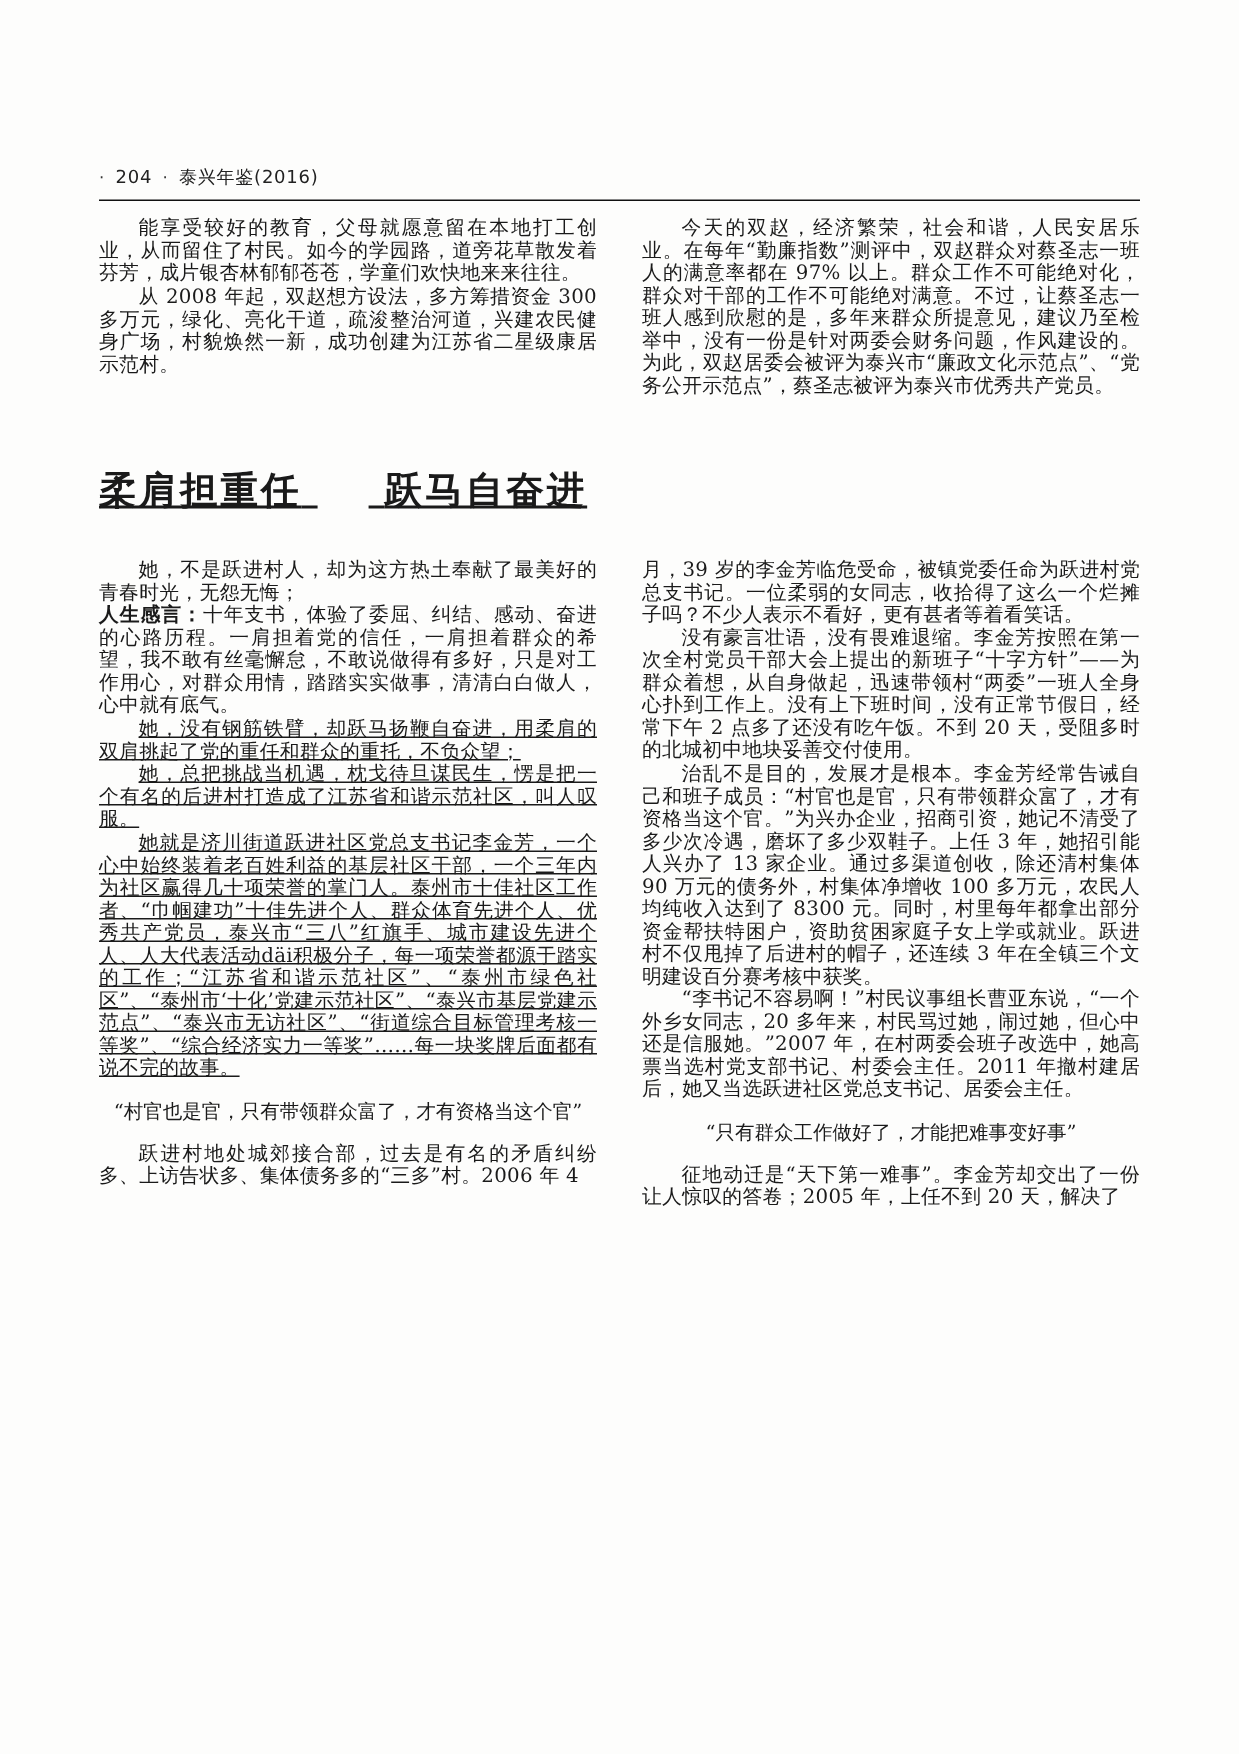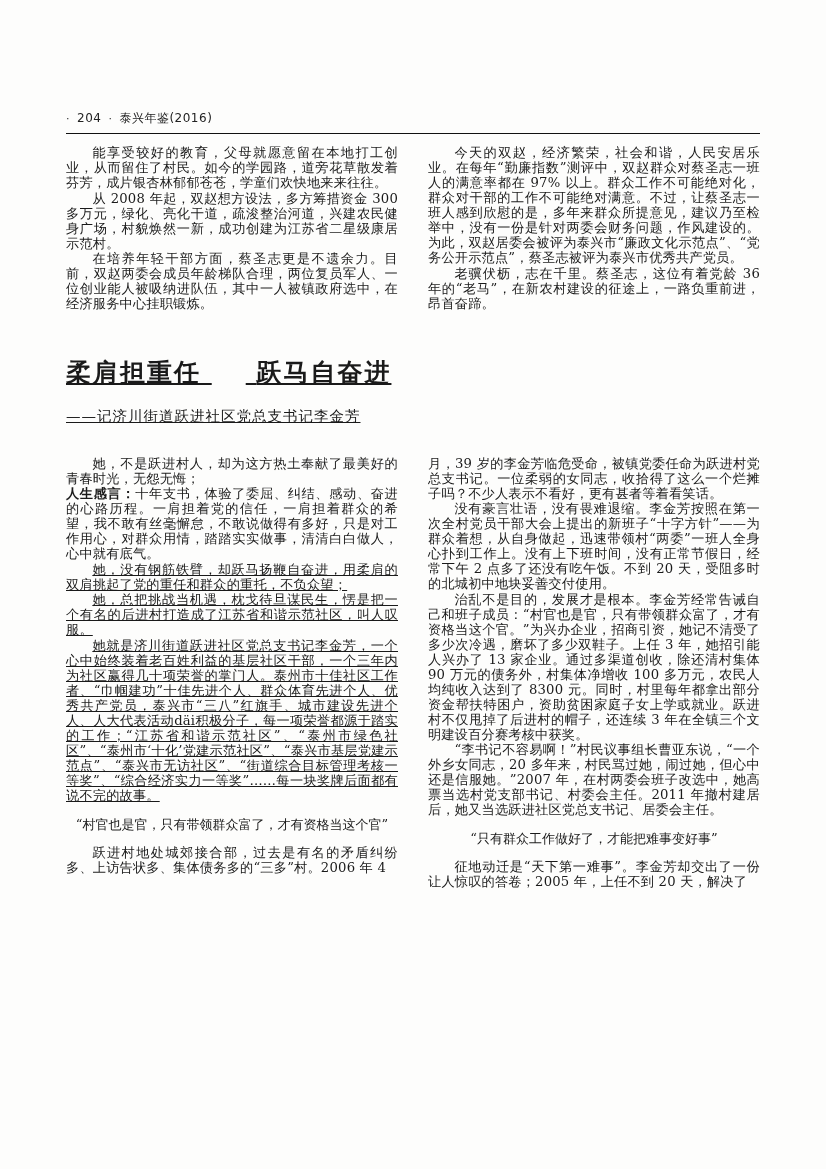--- a/index.html
+++ b/index.html
@@ -129,35 +129,32 @@
       <span class="pagenum">204</span>
       <span class="dot">·</span>
       <span class="title">泰兴年鉴(2016)</span>
     </div>
     <div class="rule"></div>
 
     <div class="cols top-block">
       <div class="col">
         <p class="para">能享受较好的教育，父母就愿意留在本地打工创业，从而留住了村民。如今的学园路，道旁花草散发着芬芳，成片银杏林郁郁苍苍，学童们欢快地来来往往。</p>
         <p class="para">从 2008 年起，双赵想方设法，多方筹措资金 300 多万元，绿化、亮化干道，疏浚整治河道，兴建农民健身广场，村貌焕然一新，成功创建为江苏省二星级康居示范村。</p>
-        <p class="para">在培养年轻干部方面，蔡圣志更是不遗余力。目前，双赵两委会成员年龄梯队合理，两位复员军人、一位创业能人被吸纳进队伍，其中一人被镇政府选中，在经济服务中心挂职锻炼。</p>
       </div>
       <div class="col">
         <p class="para">今天的双赵，经济繁荣，社会和谐，人民安居乐业。在每年“勤廉指数”测评中，双赵群众对蔡圣志一班人的满意率都在 97% 以上。群众工作不可能绝对化，群众对干部的工作不可能绝对满意。不过，让蔡圣志一班人感到欣慰的是，多年来群众所提意见，建议乃至检举中，没有一份是针对两委会财务问题，作风建设的。为此，双赵居委会被评为泰兴市“廉政文化示范点”、“党务公开示范点”，蔡圣志被评为泰兴市优秀共产党员。</p>
-        <p class="para">老骥伏枥，志在千里。蔡圣志，这位有着党龄 36 年的“老马”，在新农村建设的征途上，一路负重前进，昂首奋蹄。</p>
       </div>
     </div>
 
     <div class="article-head">
       <div class="article-title">
         <span>柔肩担重任</span>
         <span class="spacer"></span>
         <span>跃马自奋进</span>
       </div>
-      <div class="article-subtitle">——记济川街道跃进社区党总支书记李金芳</div>
     </div>
 
     <div class="cols">
       <div class="col">
         <p class="para gap-top">她，不是跃进村人，却为这方热土奉献了最美好的青春时光，无怨无悔；</p>
         <p class="para lead"><span class="lead-label">人生感言：</span><span>十年支书，体验了委屈、纠结、感动、奋进的心路历程。一肩担着党的信任，一肩担着群众的希望，我不敢有丝毫懈怠，不敢说做得有多好，只是对工作用心，对群众用情，踏踏实实做事，清清白白做人，心中就有底气。</span></p>
         <p class="para gap-top-sm">她，没有钢筋铁臂，却跃马扬鞭自奋进，用柔肩的双肩挑起了党的重任和群众的重托，不负众望；</p>
         <p class="para gap-top-sm">她，总把挑战当机遇，枕戈待旦谋民生，愣是把一个有名的后进村打造成了江苏省和谐示范社区，叫人叹服。</p>
         <p class="para gap-top-sm">她就是济川街道跃进社区党总支书记李金芳，一个心中始终装着老百姓利益的基层社区干部，一个三年内为社区赢得几十项荣誉的掌门人。泰州市十佳社区工作者、“巾帼建功”十佳先进个人、群众体育先进个人、优秀共产党员，泰兴市“三八”红旗手、城市建设先进个人、人大代表活动däi积极分子，每一项荣誉都源于踏实的工作；“江苏省和谐示范社区”、“泰州市绿色社区”、“泰州市‘十化’党建示范社区”、“泰兴市基层党建示范点”、“泰兴市无访社区”、“街道综合目标管理考核一等奖”、“综合经济实力一等奖”……每一块奖牌后面都有说不完的故事。</p>
         <p class="subhead">“村官也是官，只有带领群众富了，才有资格当这个官”</p>

